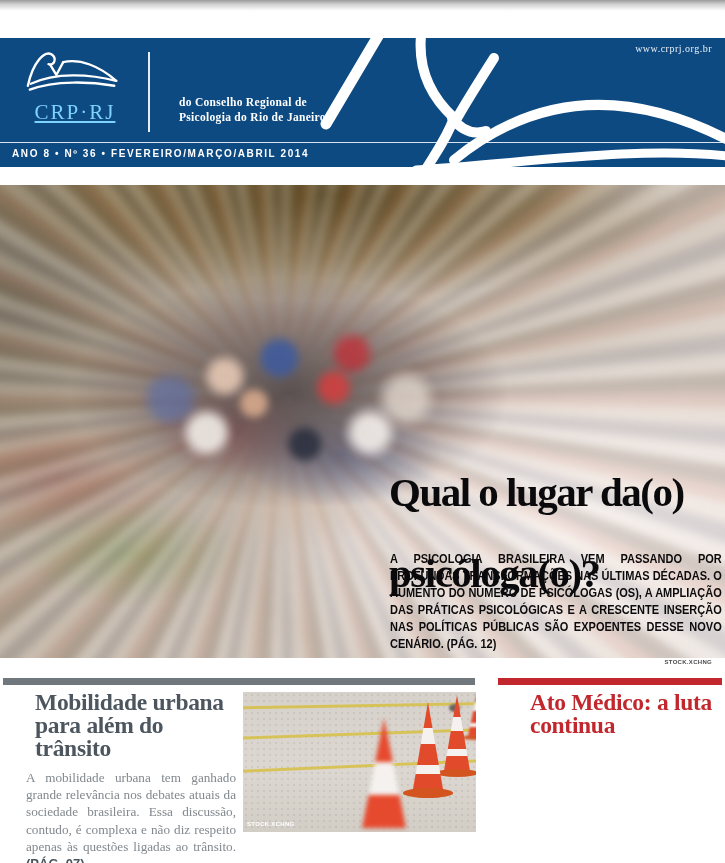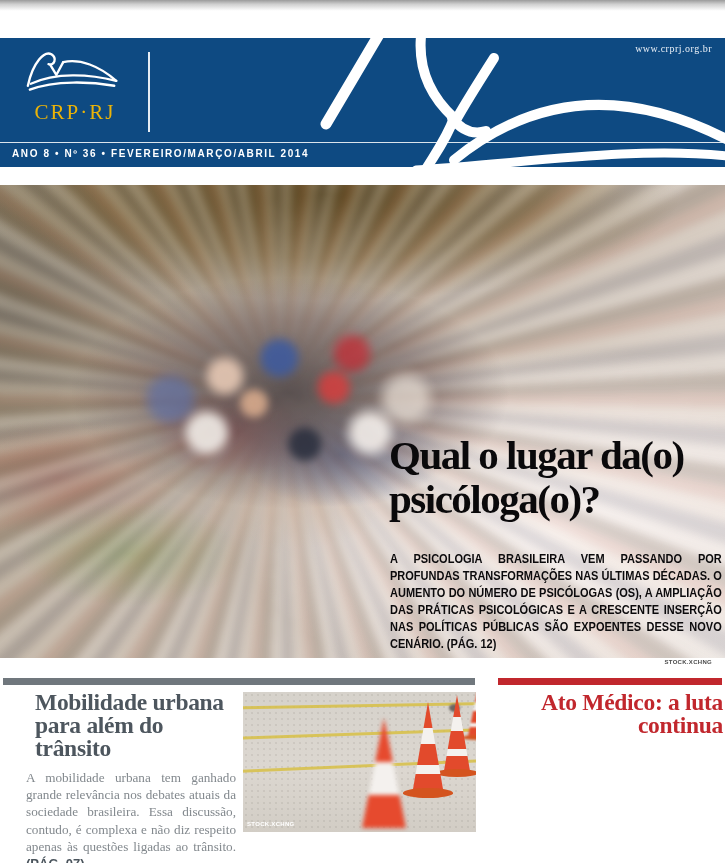--- a/index.html
+++ b/index.html
@@ -13,21 +13,21 @@
   
   .masthead { position:absolute; left:0; top:38px; width:725px; height:129px;
     background:#0e4a82; overflow:hidden; }
   .masthead .hairline { position:absolute; left:0; top:104px; width:725px; height:1px;
     background:rgba(255,255,255,.85); }
   .deco-svg { position:absolute; right:0; top:0; width:405px; height:129px; }
   .m-url { position:absolute; right:13px; top:5px; color:#eaf0f7;
     font:10px "Liberation Serif", serif; letter-spacing:.5px; text-decoration:none;margin-left:20px; }
   .logo { position:absolute; left:20px; top:8px; width:110px; text-align:center; }
   .logo svg { width:108px; height:52px; display:block; margin:0 auto; }
-  .logo-text { color:#eab308; font:21px "Liberation Serif", serif; letter-spacing:2px; margin-top:2px; }
+  .logo-text { color:#7dd3fc; font:21px "Liberation Serif", serif; letter-spacing:2px; margin-top:2px;text-decoration:underline; }
   .m-divider { position:absolute; left:148px; top:14px; width:2px; height:80px;
     background:rgba(255,255,255,.9); }
   .m-title { position:absolute; left:177px; top:13px; color:#fff;
     font:bold 31px "Liberation Serif", serif; letter-spacing:8px; }
   .m-subtitle { position:absolute; left:179px; top:57px; color:#fff;
     font:bold 11.5px "Liberation Serif", serif; line-height:14.5px; letter-spacing:.3px; }
   .m-edition { position:absolute; left:12px; top:110px; color:#fff;
     font:bold 10px "Liberation Sans", sans-serif; letter-spacing:1.6px; }
 
   
@@ -60,21 +60,21 @@
       radial-gradient(circle at 25% 55%, rgba(240,235,230,.9) 0 5%, transparent 9%),
       radial-gradient(circle at 52% 60%, rgba(40,45,60,.85) 0 5%, transparent 9%),
       radial-gradient(circle at 70% 55%, rgba(250,245,240,.85) 0 5%, transparent 10%),
       radial-gradient(circle at 38% 42%, rgba(215,170,140,.9) 0 3.5%, transparent 7%),
       radial-gradient(circle at 65% 20%, rgba(200,40,50,.7) 0 4%, transparent 8%),
       radial-gradient(circle at 15% 40%, rgba(90,110,170,.6) 0 5%, transparent 9%),
       radial-gradient(circle at 80% 40%, rgba(235,225,215,.7) 0 5%, transparent 10%); }
   .headline { position:absolute; left:389px; top:248px; width:335px; z-index:3;
     color:#0a090b; font:bold 41px "Liberation Serif", serif;
     line-height:44px; letter-spacing:-1.5px; }
-  .headline span { display:block; }
+  .headline span { display:block;margin-top:37px; }
   .deck { position:absolute; left:390px; top:366px; width:377px; z-index:3;
     transform:scaleX(.88); transform-origin:0 0;
     color:#0b0a0c; font:bold 12.5px "Liberation Sans", sans-serif;
     line-height:17px; text-align:justify; }
   .hero-credit { position:absolute; right:13px; top:659px; color:#4a4a4a;
     font:bold 6px "Liberation Sans", sans-serif; letter-spacing:.3px; }
 
   
   .bar { position:absolute; top:678px; height:7px; }
   .bar-gray { left:3px; width:472px; background:#70777d; }
@@ -86,21 +86,21 @@
   .art p { margin-top:9px; font:13.2px "Liberation Serif", serif; line-height:17.2px;
     text-align:justify; hyphens:auto;margin-left:23px; }
   .art .pageref { font:bold 13px "Liberation Sans", sans-serif; white-space:nowrap; }
 
   .art-left { left:3px; width:233px; }
   .art-left h2 { color:#4d565e; }
   .art-left p { color:#82888d; }
   .art-left .pageref { color:#4a545c; }
 
   .art-right { left:498px; width:225px; }
-  .art-right h2 { color:#c1272d;text-align:right; }
+  .art-right h2 { color:#c1272d; }
   .art-right p { color:#c1272d; }
   .art-right .pageref { color:#c1272d; }
 
   
   .cones { position:absolute; left:243px; top:692px; width:233px; height:140px; overflow:hidden;
     background:
       radial-gradient(rgba(90,85,75,.10) 1px, transparent 1.4px),
       linear-gradient(180deg,#d6d2cb 0%,#dcd7d0 55%,#d2cdc5 100%);
     background-size:6px 6px, auto; }
   .yline { position:absolute; left:-10px; width:120%; height:3px; background:#d8bf3d;
@@ -151,20 +151,24 @@
         <path d="M7 38 C12 14 24 2 31 6 C37 10 34 18 28 16"></path>
         <path d="M30 17 L36 27 L43 14"></path>
         <path d="M43 14 C60 10 80 18 97 33"></path>
         <path d="M10 36 C35 24 70 26 97 33"></path>
         <path d="M9 42 C35 32 72 34 95 38"></path>
       </svg>
       <div class="logo-text">CRP·RJ</div>
     </div>
 
     <div class="m-divider"></div>
+    <div class="m-subtitle">
+      <div>do Conselho Regional de</div>
+      <div>Psicologia do Rio de Janeiro</div>
+    </div>
     <div class="m-edition">ANO 8 • Nº 36 • FEVEREIRO/MARÇO/ABRIL 2014</div>
   </header>
 
   <section class="hero">
     <div class="photo">
       <div class="crowd"></div>
     </div>
     <h1 class="headline">
       <span>Qual o lugar da(o)</span>
       <span>psicóloga(o)?</span>

